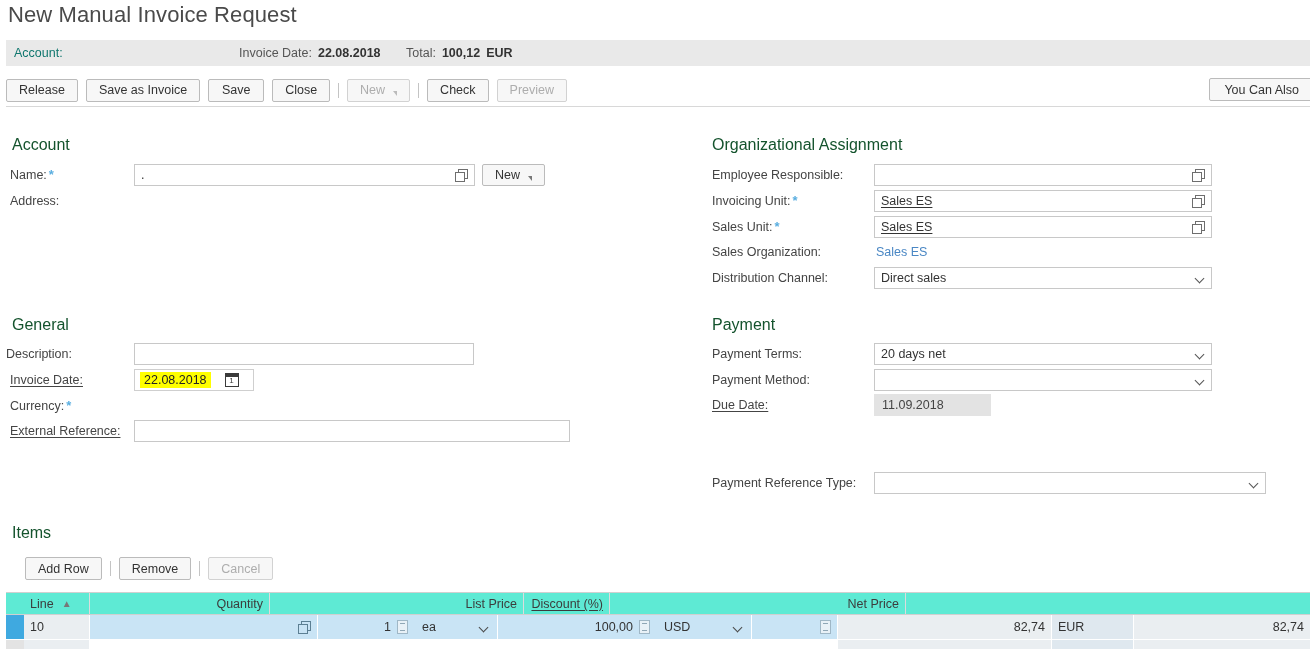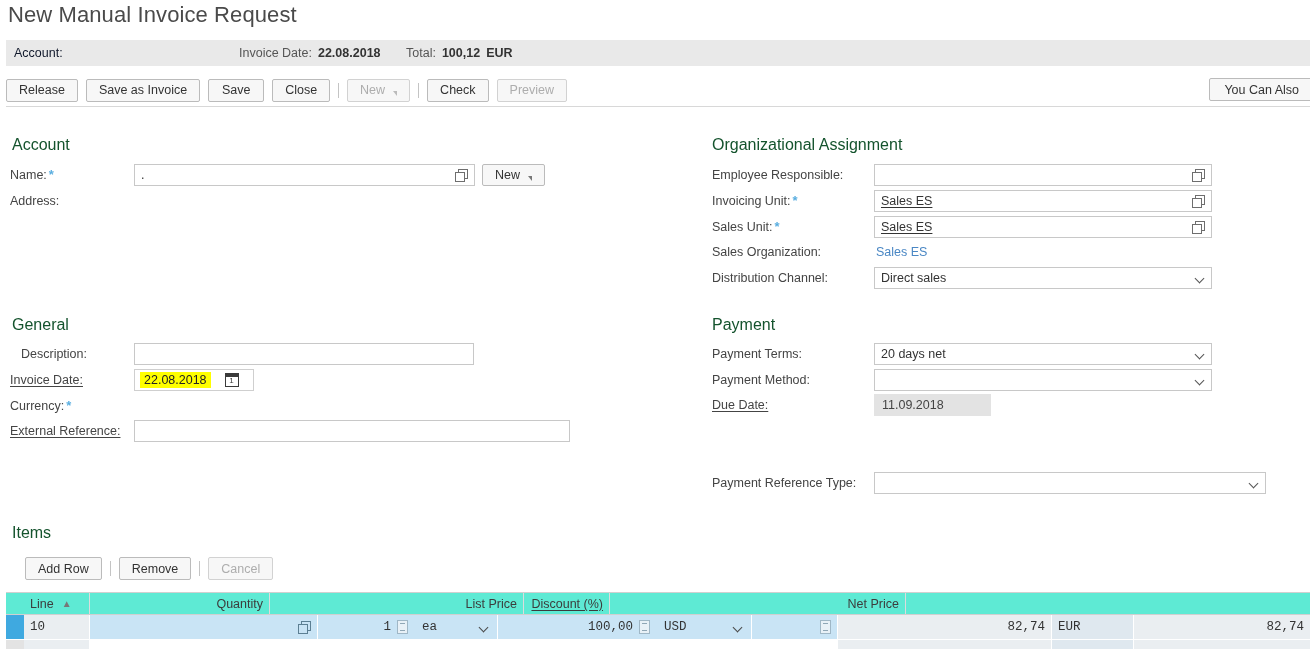--- a/index.html
+++ b/index.html
@@ -21,21 +21,21 @@
   }
 
   
   .summary-bar {
     position: absolute; left: 6px; top: 40px;
     width: 1304px; height: 26px;
     background: #e9e9e9;
     display: flex; align-items: center;
     font-size: 12.5px; color: #555;
   }
-  .summary-bar .sb-label { margin-left: 8px; color: #0f172a; }
+  .summary-bar .sb-label { margin-left: 8px; color: #0f766e; }
   .summary-bar .sb-strong { font-weight: bold; color: #333; margin-left: 6px; }
   .sb-invoice-date { position: absolute; left: 233px; display:flex; align-items:center;}
   .sb-total { position: absolute; left: 400px; display:flex; align-items:center;}
 
   
   .toolbar {
     position: absolute; left: 6px; top: 78px;
     width: 1304px; height: 24px;
     display: flex; align-items: center;
   }
@@ -189,21 +189,20 @@
   .tbl-row {
     display: flex; height: 25px; background: #c9e4f5;
     font-size: 12.5px; color: #333;
     border-bottom: 1px solid #ffffff;
   }
   .tbl-row.row2 { height: 12px; }
   .td {
     display: flex; align-items: center; height: 100%;
     padding: 0 6px; white-space: nowrap; overflow: hidden;
     border-right: 1px solid #ffffff;
-    font-family: Liberation Mono, monospace;
   }
   .td.r { justify-content: flex-end; padding-left: 48px; }
   .td.sel { background: #3fa9e0; padding: 0; border-right: none; }
   .td.light { background: #eaeef1; }
   .td.med { background: #dfe8ef; }
 
   
   .cell-vh {
     width: 11px; height: 14px; flex: 0 0 auto; margin-left: 6px;
     border: 1px solid #9fb7c6; background: #e8f1f7; cursor: pointer;
@@ -317,21 +316,21 @@
   <div class="link-val" style="left:876px; top:245px;">Sales ES</div>
 
   <div class="lbl" style="left:712px; top:271px;">Distribution Channel:</div>
   <div class="fld" style="left:874px; top:267px; width:338px;">
     <span class="val">Direct sales</span>
     <span class="dd-caret"></span>
   </div>
 
   <div class="sect-title" style="left:12px; top:316px;">General</div>
 
-  <div class="lbl" style="left:21px; top:347px;">Description:</div>
+  <div class="lbl" style="left:6px; top:347px;">Description:</div>
   <div class="fld" style="left:134px; top:343px; width:340px;">
     <span class="val"></span>
   </div>
 
   <div class="lbl underlined" style="left:10px; top:373px;">Invoice Date:</div>
   <div class="date-wrap" style="left:134px; top:369px; width:120px;">
     <span class="date-hl">22.08.2018</span>
     <span class="cal-icon"></span>
   </div>
 

